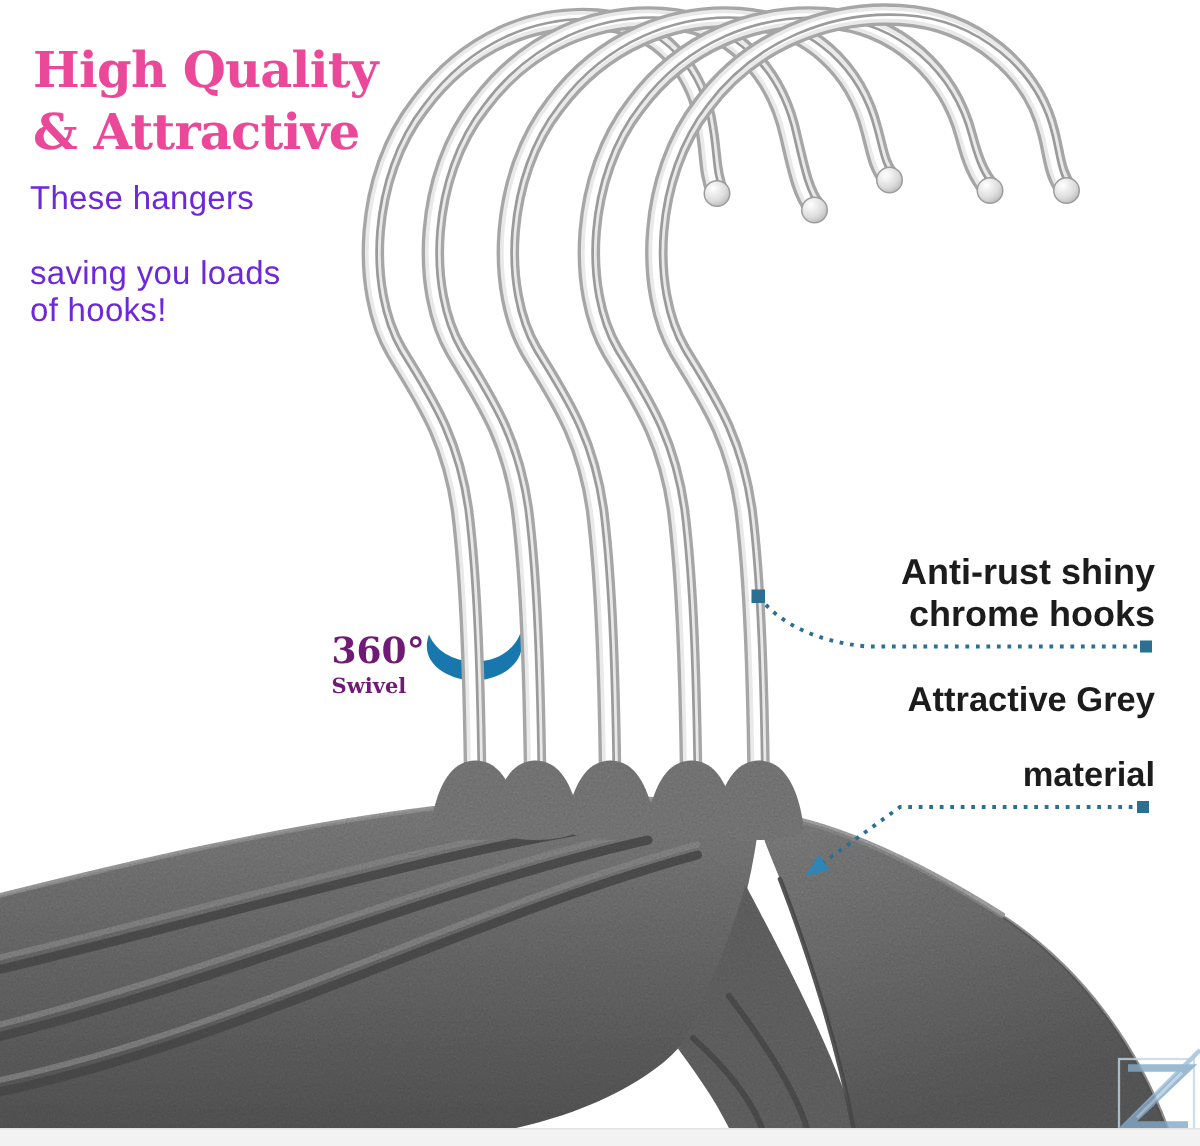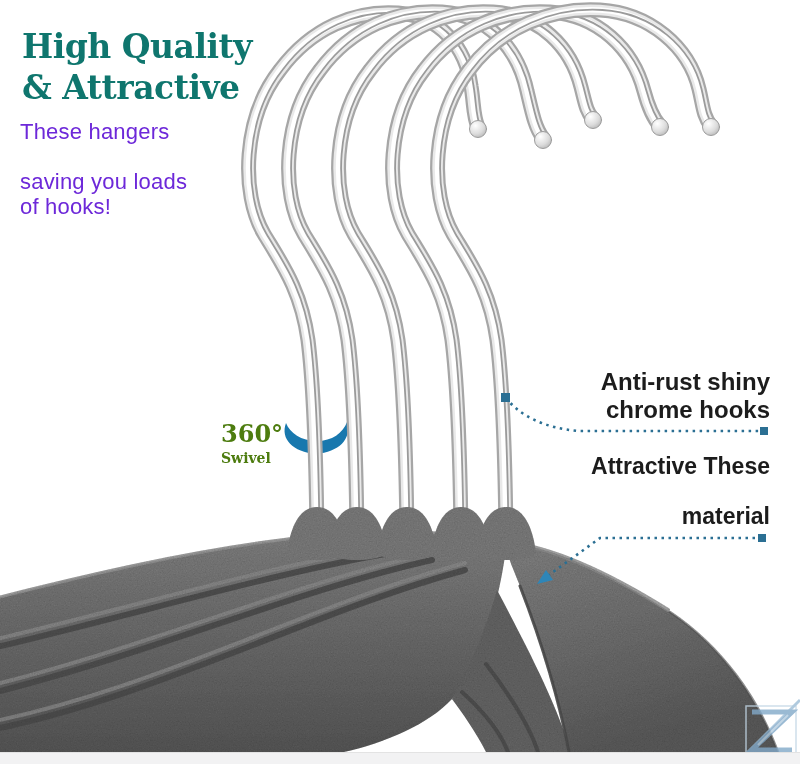--- a/index.html
+++ b/index.html
@@ -5,28 +5,28 @@
   html,body{margin:0;padding:0;background:#fff;}
   .stage{
     position:relative;width:800px;height:764px;overflow:hidden;background:#ffffff;
     font-family:"Liberation Sans", sans-serif;
   }
   .scene{position:absolute;left:0;top:0;width:800px;height:764px;}
   .txt{position:absolute;z-index:5;}
   .headline{
     left:22px;top:26px;
     font-family:"DejaVu Serif", serif;font-weight:700;
-    font-size:33px;line-height:41px;color:#0f766e;letter-spacing:-0.5px;
+    font-size:33px;line-height:41px;color:#ec4899;letter-spacing:-0.5px;
   }
   .desc{
     left:20px;top:119px;
     font-size:22px;line-height:25px;color:#6d28d9;letter-spacing:0.2px;font-weight:400;
   }
   .swivel-label{
-    left:221px;top:421px;text-align:left;color:#4d7c0f;
+    left:221px;top:421px;text-align:left;color:#701a75;
     font-family:"DejaVu Serif", serif;font-weight:700;
   }
   .swivel-degrees{font-size:24px;line-height:26px;display:block;}
   .swivel-word{font-size:14px;line-height:23px;display:block;}
   .callout{color:#1c1c1c;text-align:right;font-weight:700;}
   .callout-hooks{right:30px;top:368px;font-size:24px;line-height:28px;}
   .callout-velvet{right:30px;top:454px;font-size:23px;line-height:25px;}
   .footer-strip{
     position:absolute;left:0;bottom:0;width:800px;height:11px;z-index:4;
     background:#f2f2f3;border-top:1px solid #e3e3e3;box-sizing:content-box;
@@ -183,19 +183,19 @@
     <span class="swivel-degrees">360°</span>
     <span class="swivel-word">Swivel</span>
   </div>
 
   <div class="txt callout callout-hooks">
     <span>Anti-rust shiny</span><br>
     <span>chrome hooks</span>
   </div>
 
   <div class="txt callout callout-velvet">
-    <span>Attractive These</span><br>
+    <span>Attractive Grey</span><br>
     <br>
     <span>material</span>
   </div>
 
   <div class="footer-strip"></div>
 </div>
 
 </body></html>

